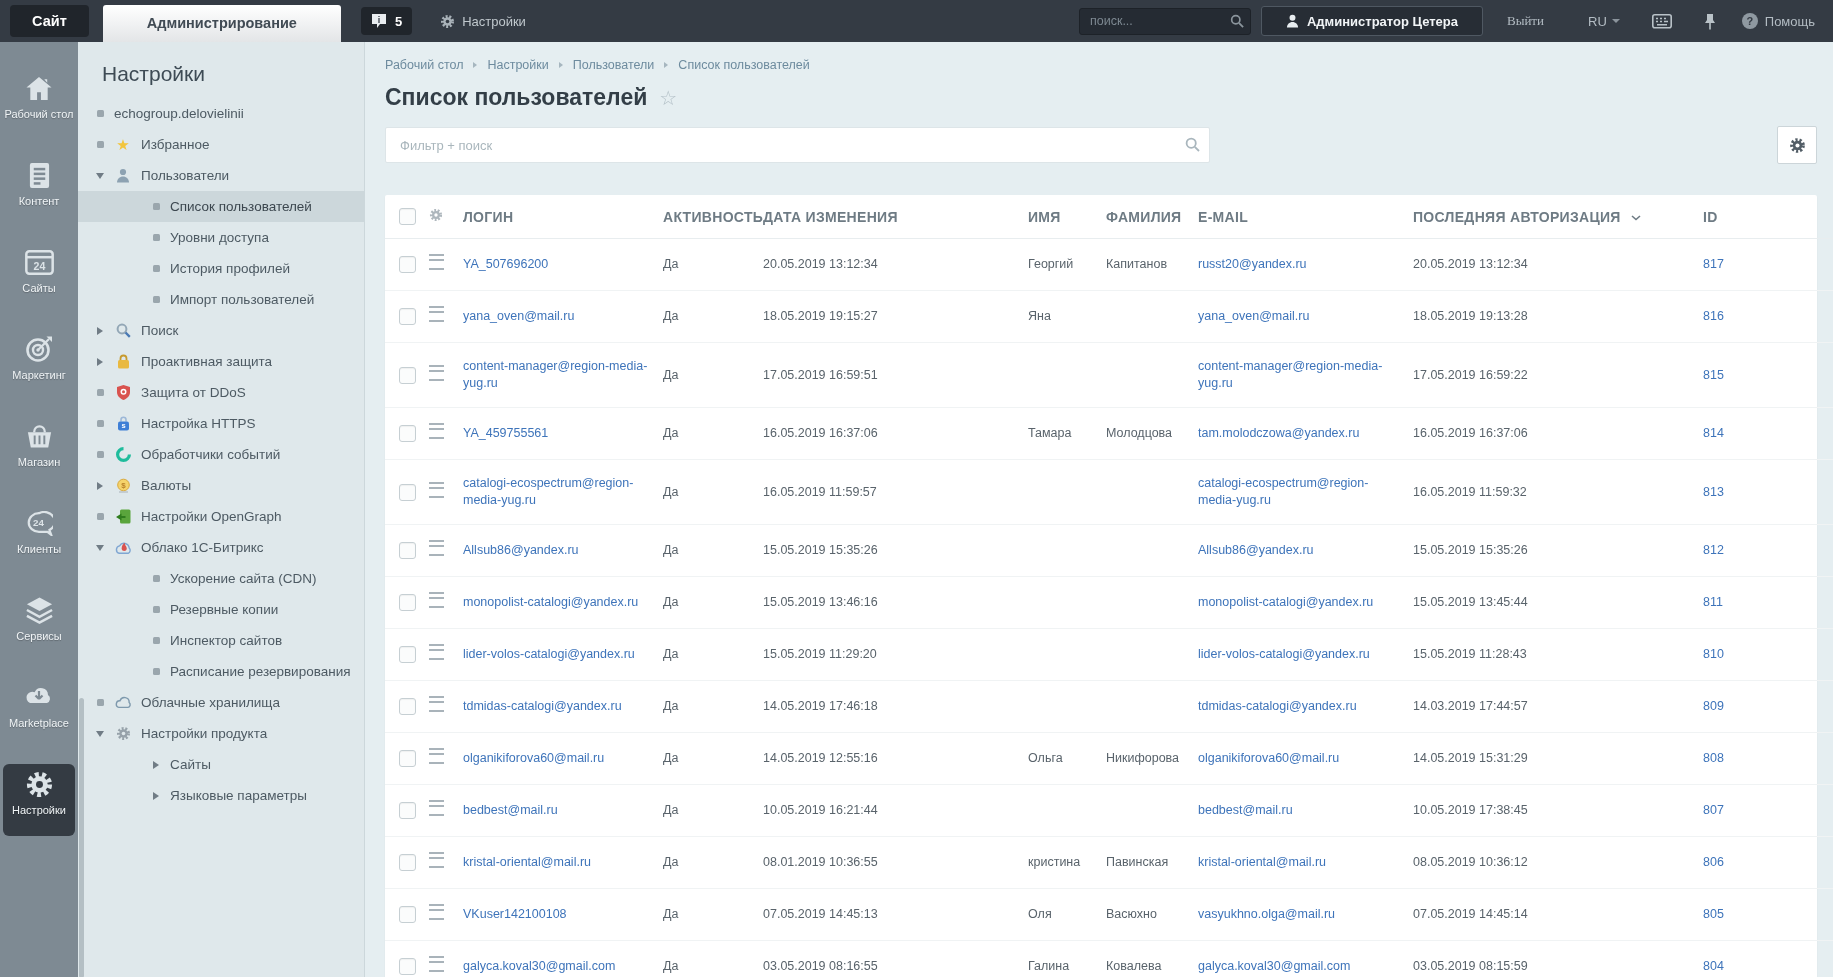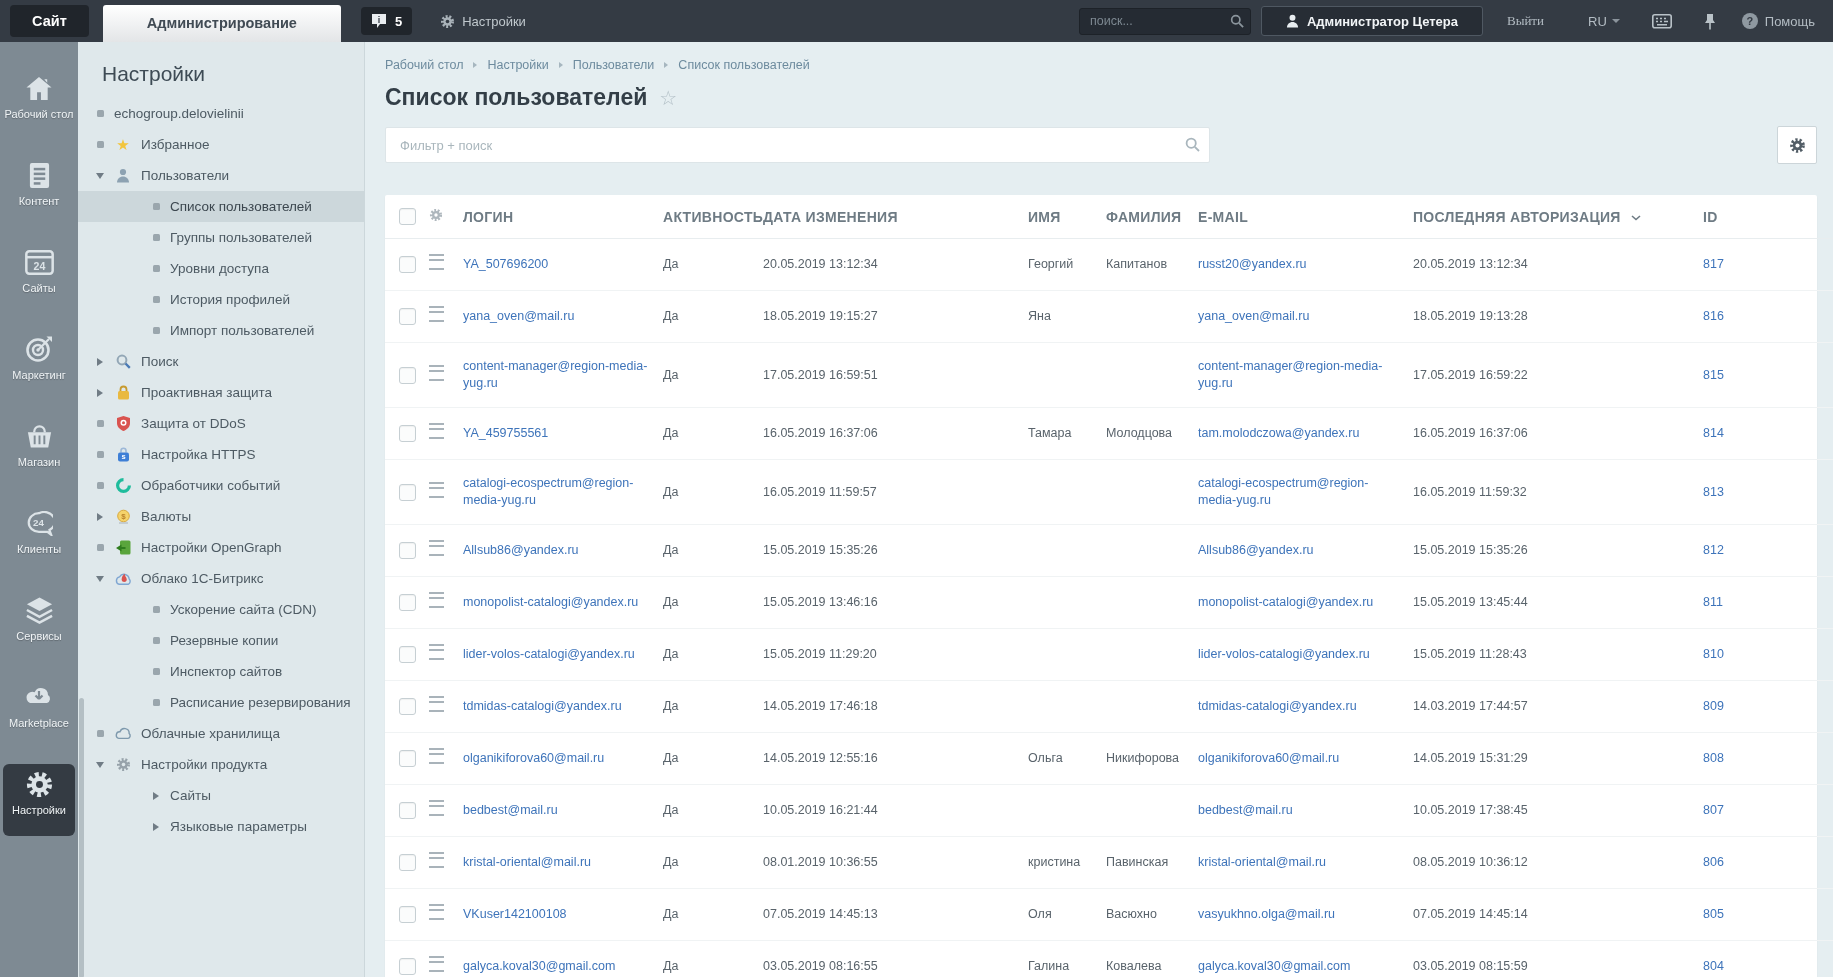--- a/index.html
+++ b/index.html
@@ -300,26 +300,20 @@
           <div class="m-item lvl1 active">
             <span class="mk-wrap">
               <span class="mk-bullet"></span>
             </span>
             <span class="m-label">Список пользователей</span>
           </div>
           <div class="m-item lvl1">
             <span class="mk-wrap">
               <span class="mk-bullet"></span>
             </span>
-            <span class="m-label">Группы пользователей</span>
-          </div>
-          <div class="m-item lvl1">
-            <span class="mk-wrap">
-              <span class="mk-bullet"></span>
-            </span>
             <span class="m-label">Уровни доступа</span>
           </div>
           <div class="m-item lvl1">
             <span class="mk-wrap">
               <span class="mk-bullet"></span>
             </span>
             <span class="m-label">История профилей</span>
           </div>
           <div class="m-item lvl1">
             <span class="mk-wrap">

